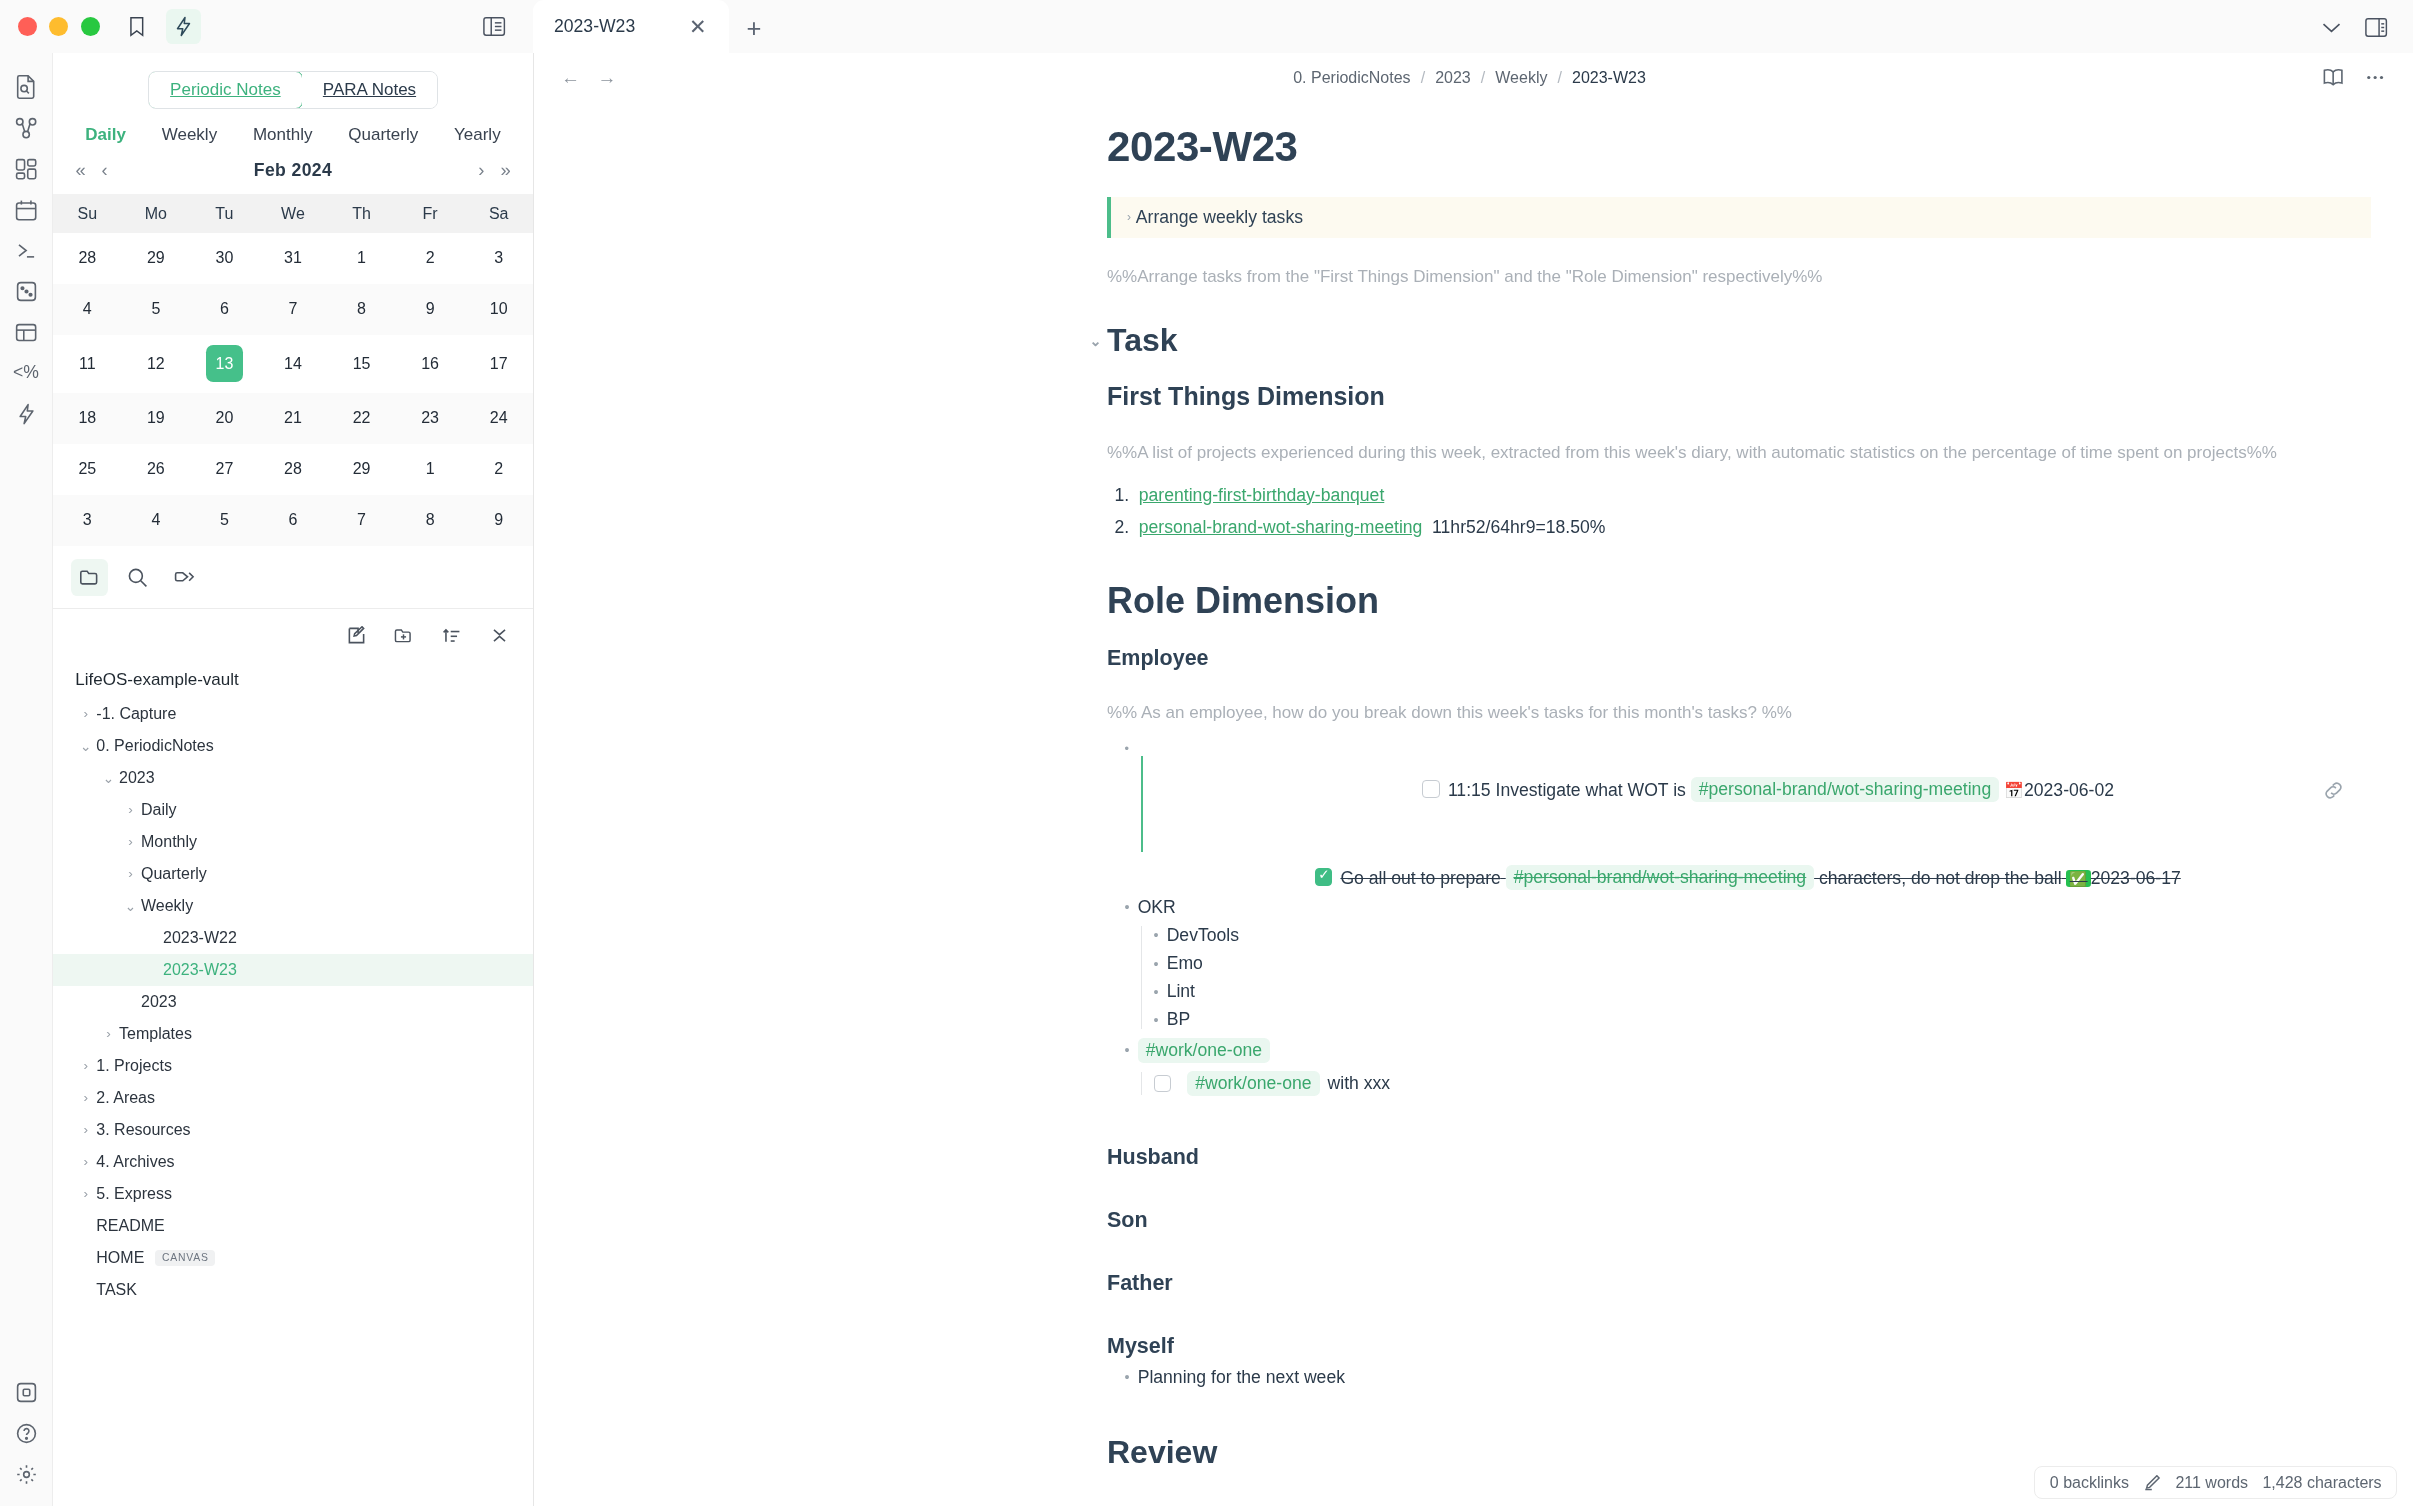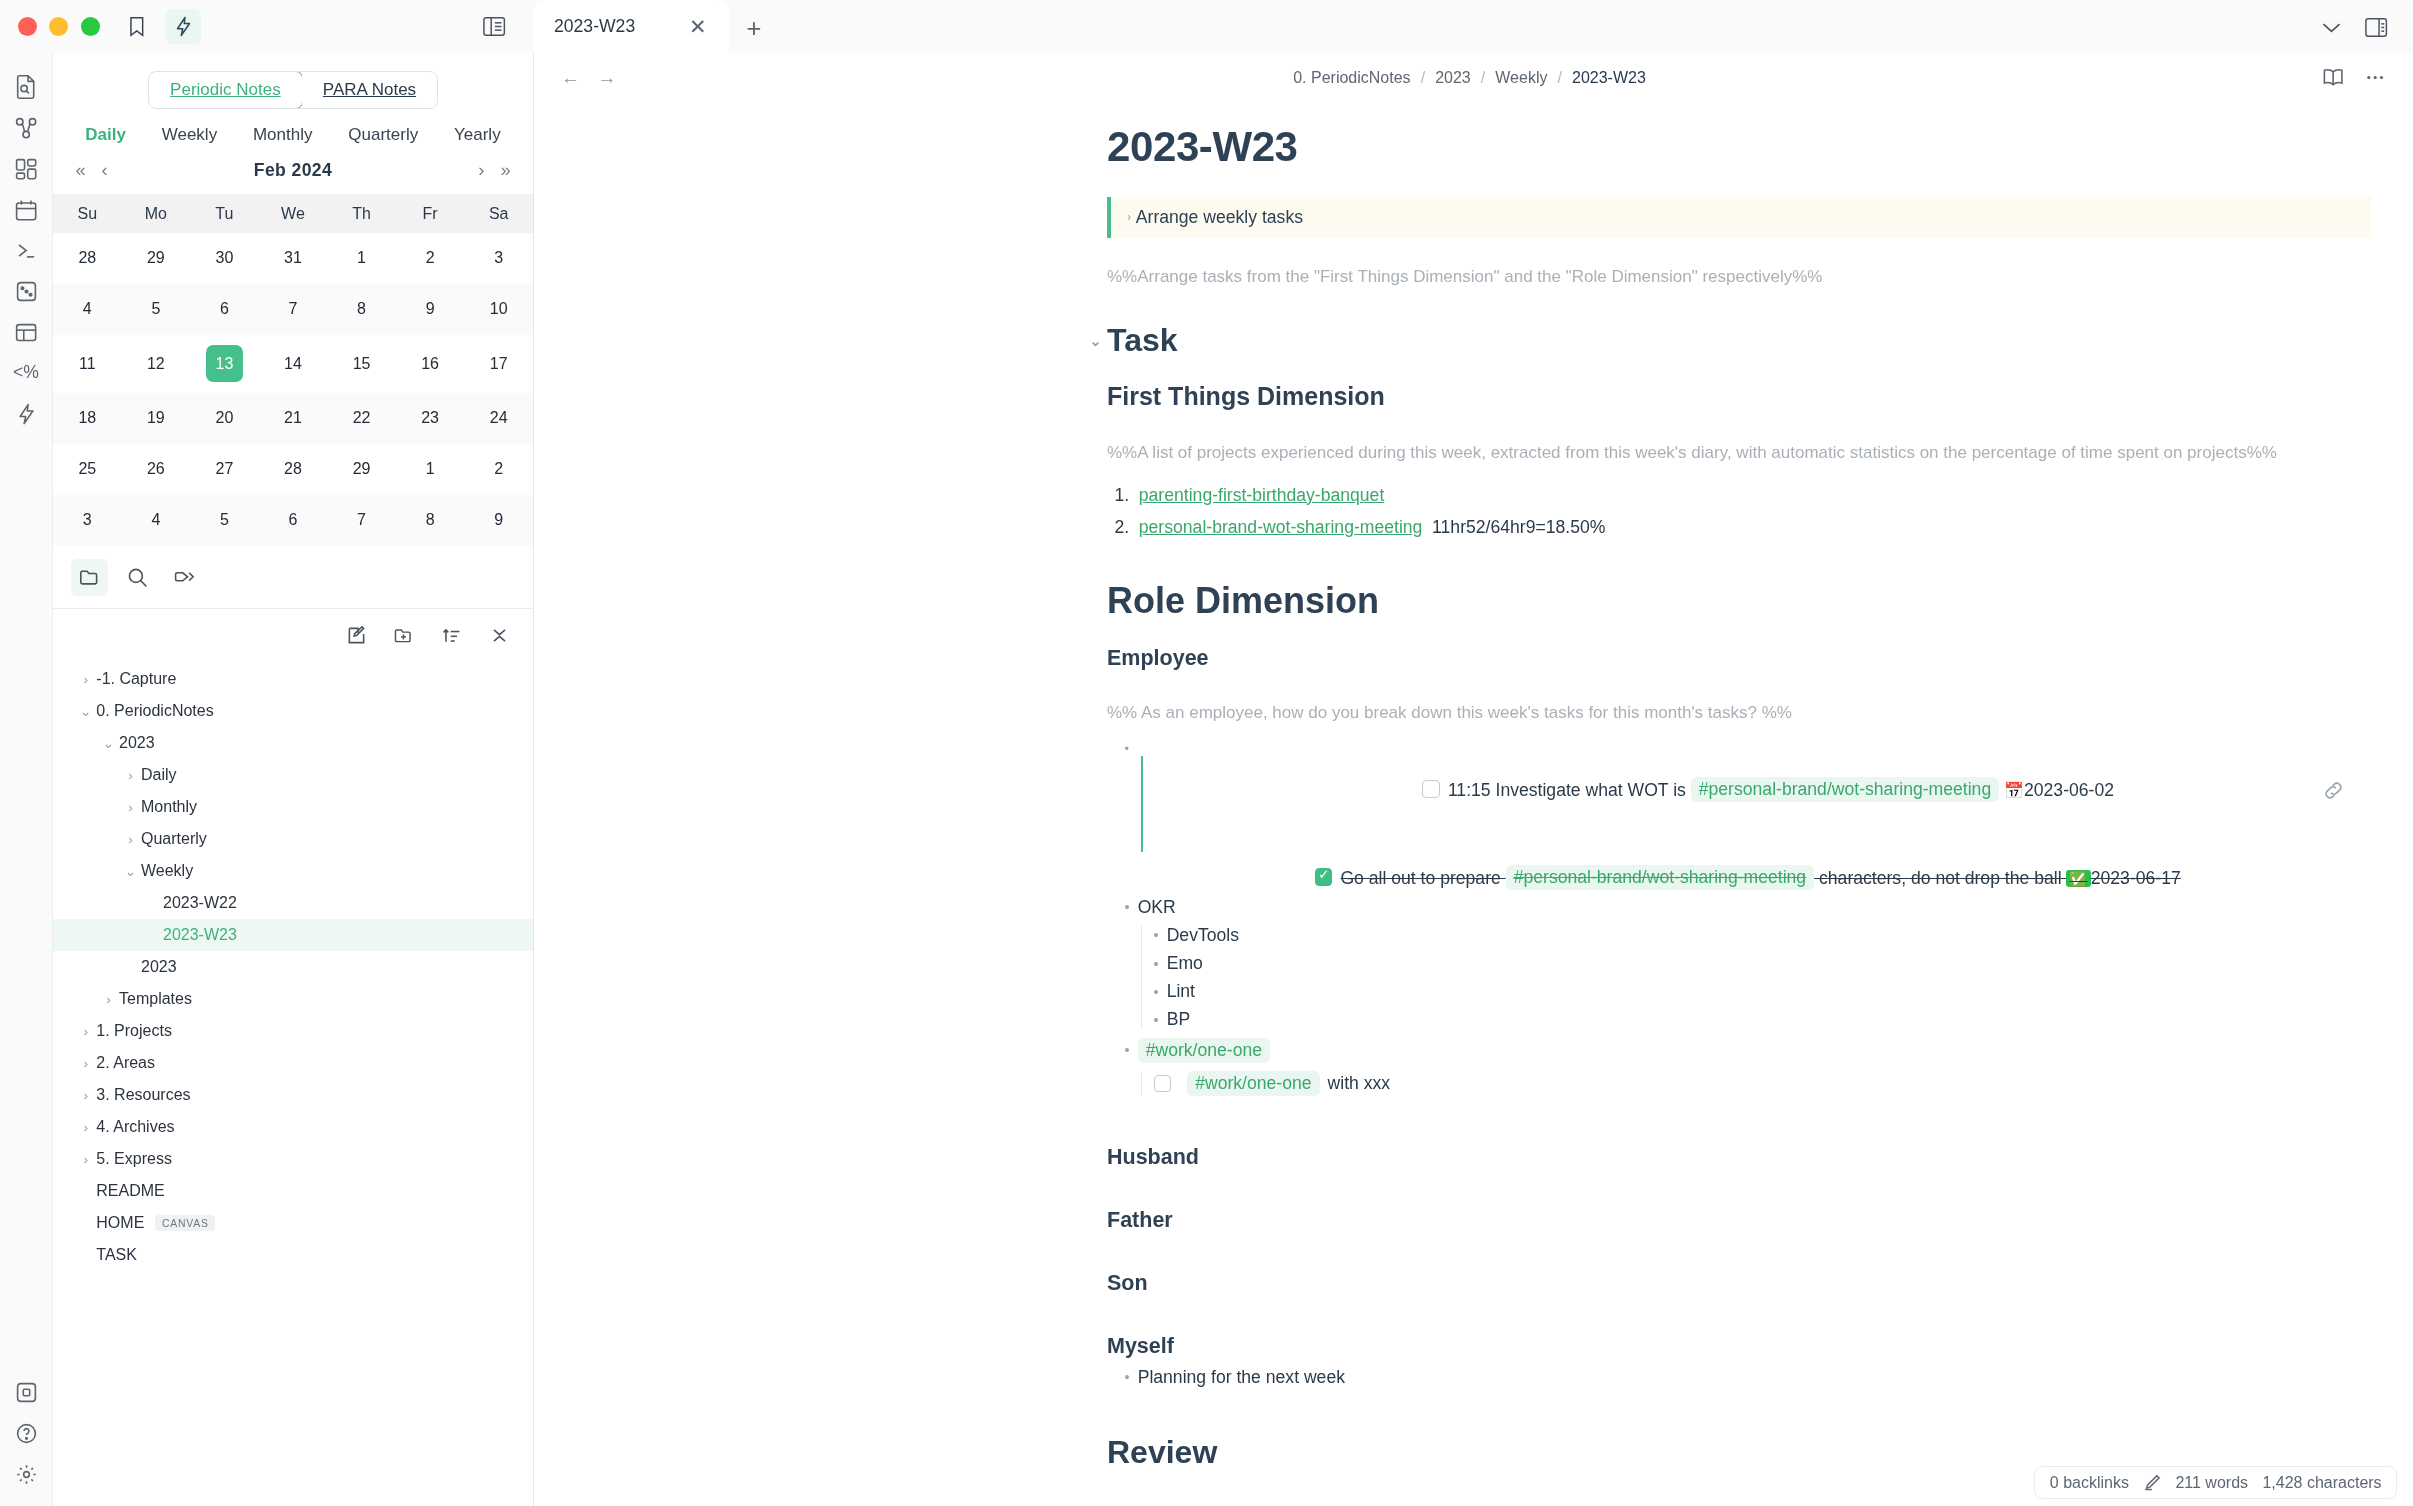--- a/index.html
+++ b/index.html
@@ -523,20 +523,21 @@
       </span>
       <span class="ic">
         <svg width="19" height="19" viewBox="0 0 24 24" fill="none" stroke="currentColor" stroke-width="2">
             <polyline points="5,5 12,11 19,5"></polyline>
             <polyline points="5,19 12,13 19,19"></polyline>
           </svg>
       </span>
     </div>
 
     <div class="tree">
+      <div class="vault-name">LifeOS-example-vault</div>
       <div id="tree-list">
           <div class="tnode" style="padding-left: 22.3px;">
             <span class="chev">›</span>
             <span class="tlabel">-1. Capture</span>
           </div>
           <div class="tnode" style="padding-left: 22.3px;">
             <span class="chev">⌄</span>
             <span class="tlabel">0. PeriodicNotes</span>
           </div>
           <div class="tnode" style="padding-left: 45px;">
@@ -733,22 +734,22 @@
           <ul>
             <li>
               <span class="cbox"></span>
               <span class="tagpill">#work/one-one</span>
               <span>with xxx</span>
             </li>
           </ul>
         </ul>
 
         <h4 class="sub4" style="margin:49px 0 0">Husband</h4>
+        <h4 class="sub4" style="margin:38px 0 0">Son</h4>
         <h4 class="sub4" style="margin:38px 0 0">Father</h4>
-        <h4 class="sub4" style="margin:38px 0 0">Son</h4>
         <h4 class="sub4" style="margin:38px 0 6.4px">Myself</h4>
         <ul class="plain">
           <li>
             <span class="bullet-dot">•</span>
             <span>Planning for the next week</span>
           </li>
         </ul>
 
         <h2 class="sec" style="margin-top:46px">
           <span>Review</span>

